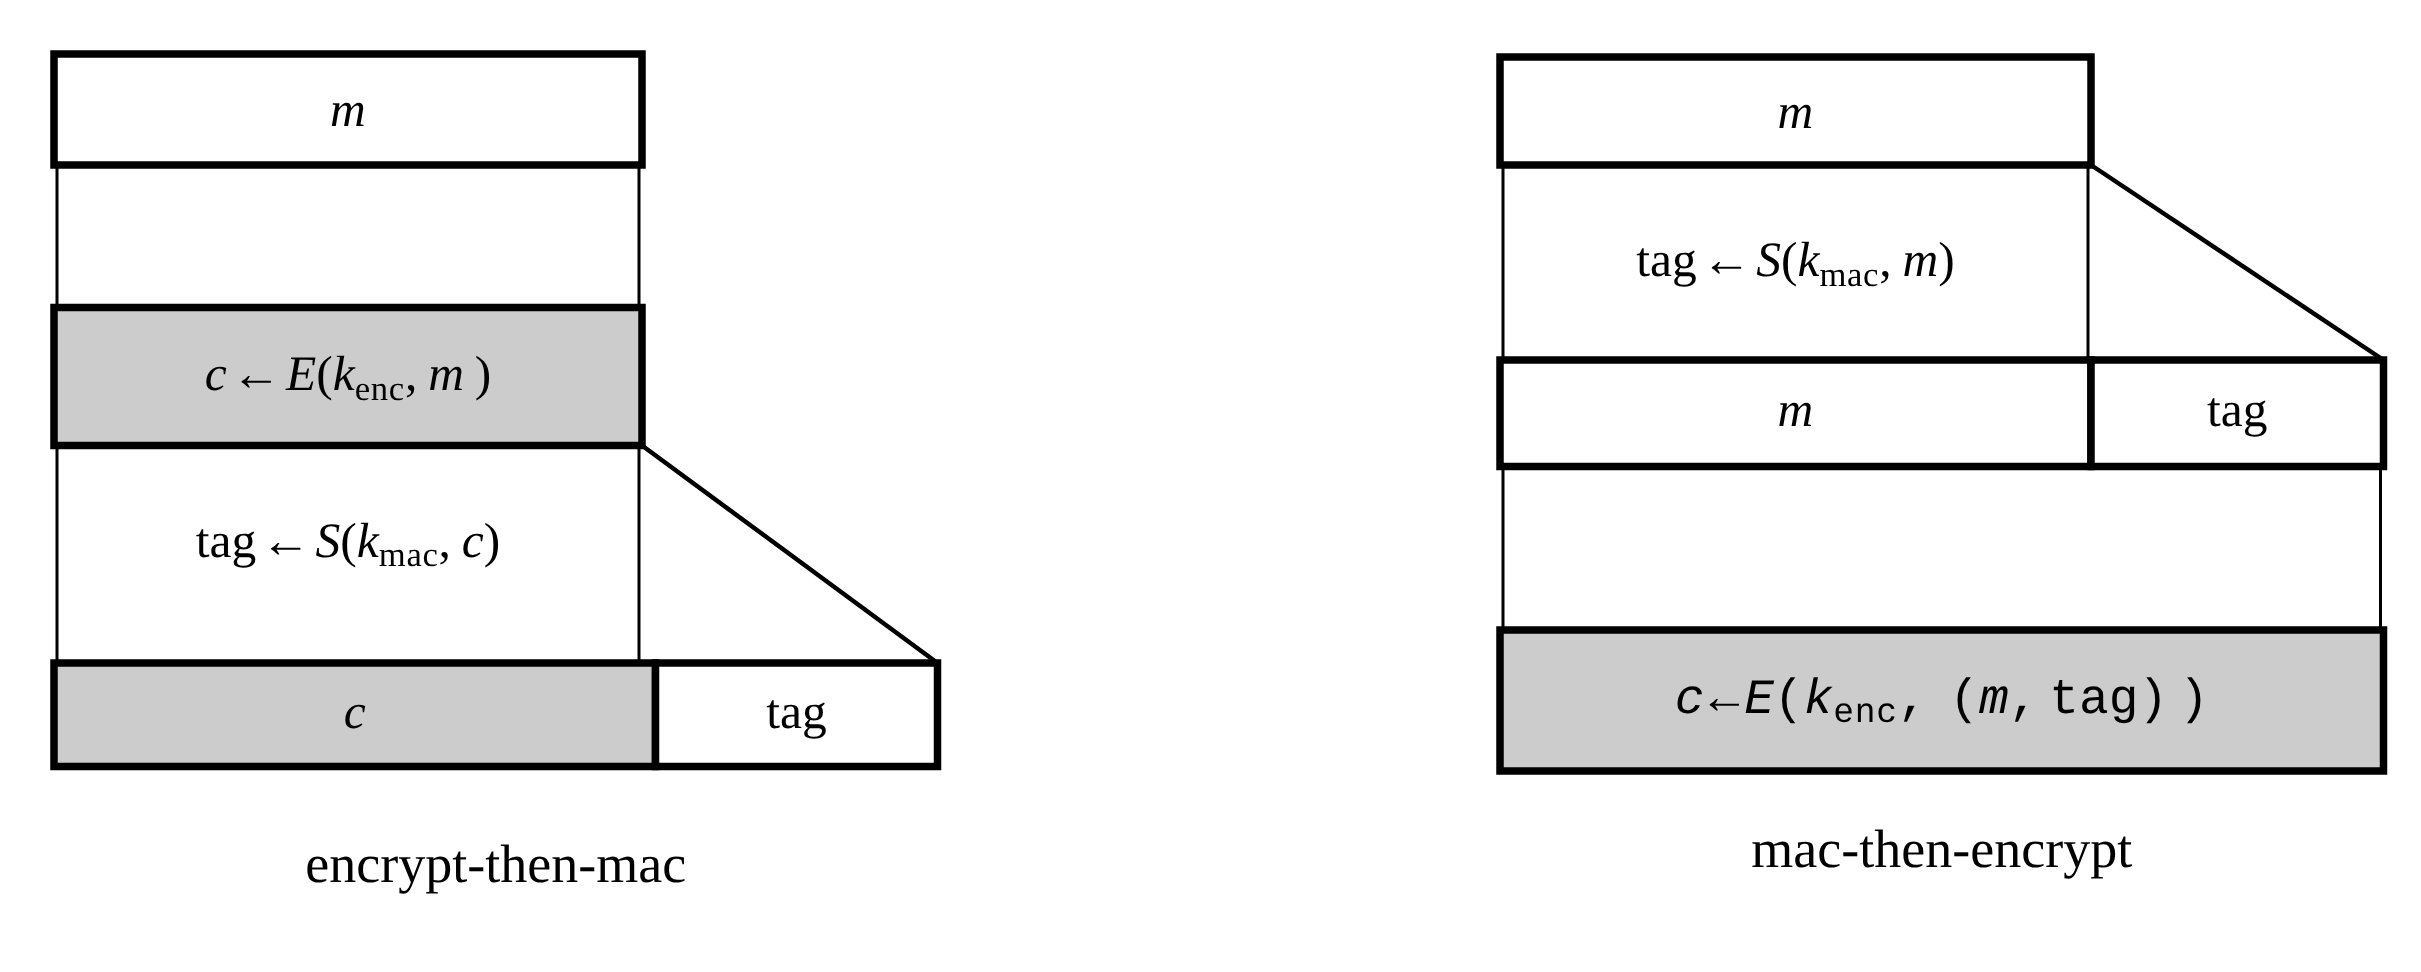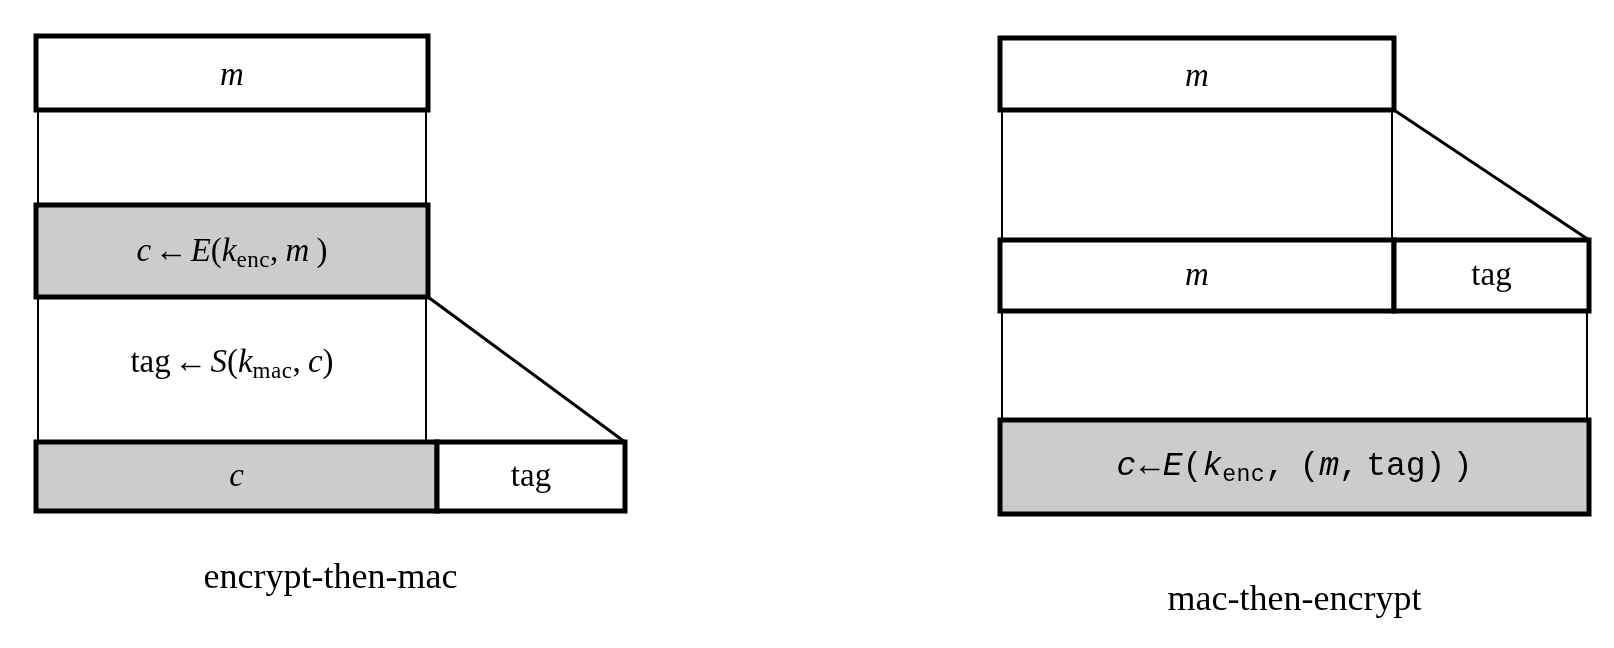--- a/index.html
+++ b/index.html
@@ -138,28 +138,31 @@
   <div class="label math" style="left:437px; top:459px; width:188px;">
     <span class="rm">tag</span>
   </div>
 
   <div class="label caption" style="left:36px; top:558px; width:589px;">encrypt-then-mac</div>
 
   <div class="label math" style="left:1000px; top:59px; width:394px;">
     <span class="it">m</span>
   </div>
 
+  <div class="label math" style="left:1000px; top:158px; width:394px;">
+    <span class="rm">tag</span><span class="op">←</span><span class="it">S</span><span class="rm">(</span><span class="it">k</span><span class="sub">mac</span><span class="rm">,</span><span class="sp"></span><span class="it">m</span><span class="rm">)</span>
+  </div>
 
   <div class="label math" style="left:1000px; top:258px; width:394px;">
     <span class="it">m</span>
   </div>
 
   <div class="label math" style="left:1394px; top:258px; width:195px;">
     <span class="rm">tag</span>
   </div>
 
   <div class="label math" style="left:1000px; top:450px; width:589px;font-family:Liberation Mono, monospace;">
     <span class="it">c</span><span class="op">←</span><span class="it">E</span><span class="rm">(</span><span class="it">k</span><span class="sub">enc</span><span class="rm">,</span><span class="sp"></span><span class="sp"></span><span class="rm">(</span><span class="it">m</span><span class="rm">,</span><span class="sp"></span><span class="rm">tag</span><span class="rm">)</span><span class="sp"></span><span class="rm">)</span>
   </div>
 
-  <div class="label caption" style="left:1000px; top:580px; width:589px;">mac-then-encrypt</div>
+  <div class="label caption" style="left:1000px; top:548px; width:589px;">mac-then-encrypt</div>
 
 </div>
 
 </body></html>

